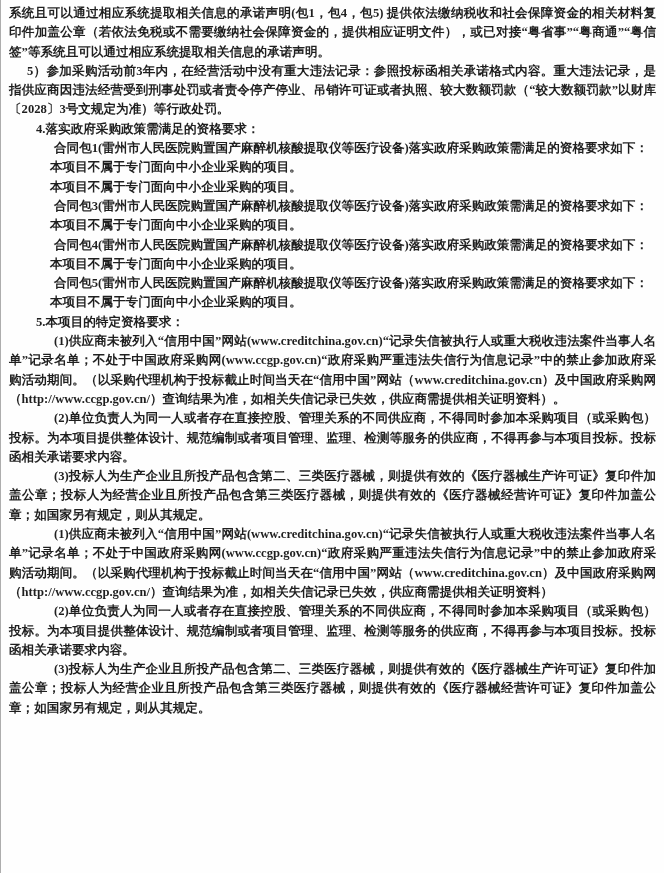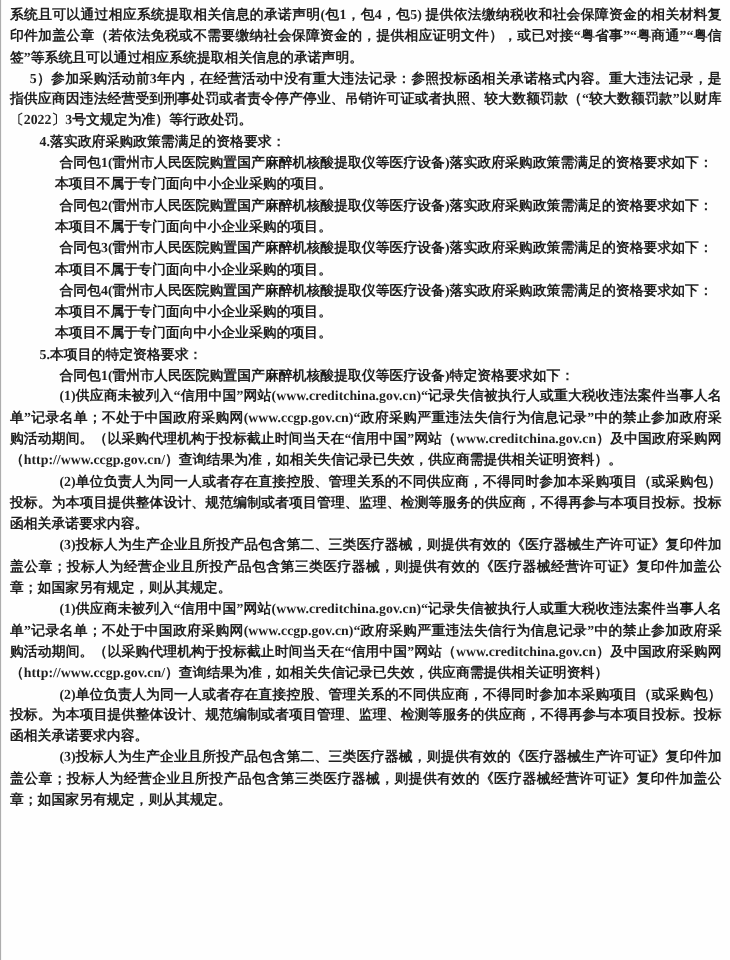--- a/index.html
+++ b/index.html
@@ -32,33 +32,32 @@
   .ind-num  { text-indent: 27px; }
   .ind-pkg  { text-indent: 45px; }
   .ind-sub  { text-indent: 41px; }
 </style>
 </head>
 <body>
 
 <div class="page">
   <div id="doc-content">
       <p class="para ind-none">系统且可以通过相应系统提取相关信息的承诺声明(包1，包4，包5) 提供依法缴纳税收和社会保障资金的相关材料复印件加盖公章（若依法免税或不需要缴纳社会保障资金的，提供相应证明文件），或已对接“粤省事”“粤商通”“粤信签”等系统且可以通过相应系统提取相关信息的承诺声明。</p>
-      <p class="para ind-item">5）参加采购活动前3年内，在经营活动中没有重大违法记录：参照投标函相关承诺格式内容。重大违法记录，是指供应商因违法经营受到刑事处罚或者责令停产停业、吊销许可证或者执照、较大数额罚款（“较大数额罚款”以财库〔2022〕3号文规定为准）等行政处罚。</p>
+      <p class="para ind-item">5）参加采购活动前3年内，在经营活动中没有重大违法记录：参照投标函相关承诺格式内容。重大违法记录，是指供应商因违法经营受到刑事处罚或者责令停产停业、吊销许可证或者执照、较大数额罚款（“较大数额罚款”以财库〔2028〕3号文规定为准）等行政处罚。</p>
       <p class="para ind-num">4.落实政府采购政策需满足的资格要求：</p>
       <p class="para ind-pkg">合同包1(雷州市人民医院购置国产麻醉机核酸提取仪等医疗设备)落实政府采购政策需满足的资格要求如下：</p>
       <p class="para ind-sub">本项目不属于专门面向中小企业采购的项目。</p>
-      <p class="para ind-pkg">合同包2(雷州市人民医院购置国产麻醉机核酸提取仪等医疗设备)落实政府采购政策需满足的资格要求如下：</p>
       <p class="para ind-sub">本项目不属于专门面向中小企业采购的项目。</p>
       <p class="para ind-pkg">合同包3(雷州市人民医院购置国产麻醉机核酸提取仪等医疗设备)落实政府采购政策需满足的资格要求如下：</p>
       <p class="para ind-sub">本项目不属于专门面向中小企业采购的项目。</p>
       <p class="para ind-pkg">合同包4(雷州市人民医院购置国产麻醉机核酸提取仪等医疗设备)落实政府采购政策需满足的资格要求如下：</p>
       <p class="para ind-sub">本项目不属于专门面向中小企业采购的项目。</p>
+      <p class="para ind-pkg">合同包5(雷州市人民医院购置国产麻醉机核酸提取仪等医疗设备)落实政府采购政策需满足的资格要求如下：</p>
       <p class="para ind-sub">本项目不属于专门面向中小企业采购的项目。</p>
       <p class="para ind-num">5.本项目的特定资格要求：</p>
-      <p class="para ind-pkg">合同包1(雷州市人民医院购置国产麻醉机核酸提取仪等医疗设备)特定资格要求如下：</p>
       <p class="para ind-pkg">(1)供应商未被列入“信用中国”网站(www.creditchina.gov.cn)“记录失信被执行人或重大税收违法案件当事人名单”记录名单；不处于中国政府采购网(www.ccgp.gov.cn)“政府采购严重违法失信行为信息记录”中的禁止参加政府采购活动期间。（以采购代理机构于投标截止时间当天在“信用中国”网站（www.creditchina.gov.cn）及中国政府采购网（http://www.ccgp.gov.cn/）查询结果为准，如相关失信记录已失效，供应商需提供相关证明资料）。</p>
       <p class="para ind-pkg">(2)单位负责人为同一人或者存在直接控股、管理关系的不同供应商，不得同时参加本采购项目（或采购包）投标。为本项目提供整体设计、规范编制或者项目管理、监理、检测等服务的供应商，不得再参与本项目投标。投标函相关承诺要求内容。</p>
       <p class="para ind-pkg">(3)投标人为生产企业且所投产品包含第二、三类医疗器械，则提供有效的《医疗器械生产许可证》复印件加盖公章；投标人为经营企业且所投产品包含第三类医疗器械，则提供有效的《医疗器械经营许可证》复印件加盖公章；如国家另有规定，则从其规定。</p>
       <p class="para ind-pkg">(1)供应商未被列入“信用中国”网站(www.creditchina.gov.cn)“记录失信被执行人或重大税收违法案件当事人名单”记录名单；不处于中国政府采购网(www.ccgp.gov.cn)“政府采购严重违法失信行为信息记录”中的禁止参加政府采购活动期间。（以采购代理机构于投标截止时间当天在“信用中国”网站（www.creditchina.gov.cn）及中国政府采购网（http://www.ccgp.gov.cn/）查询结果为准，如相关失信记录已失效，供应商需提供相关证明资料）</p>
       <p class="para ind-pkg">(2)单位负责人为同一人或者存在直接控股、管理关系的不同供应商，不得同时参加本采购项目（或采购包）投标。为本项目提供整体设计、规范编制或者项目管理、监理、检测等服务的供应商，不得再参与本项目投标。投标函相关承诺要求内容。</p>
       <p class="para ind-pkg">(3)投标人为生产企业且所投产品包含第二、三类医疗器械，则提供有效的《医疗器械生产许可证》复印件加盖公章；投标人为经营企业且所投产品包含第三类医疗器械，则提供有效的《医疗器械经营许可证》复印件加盖公章；如国家另有规定，则从其规定。</p>
     </div>
 </div>
 
 </body></html>

